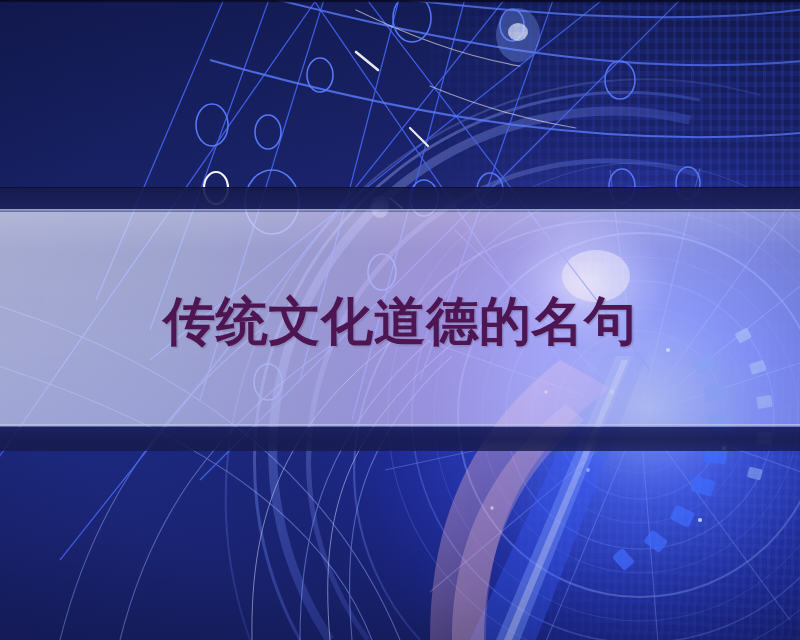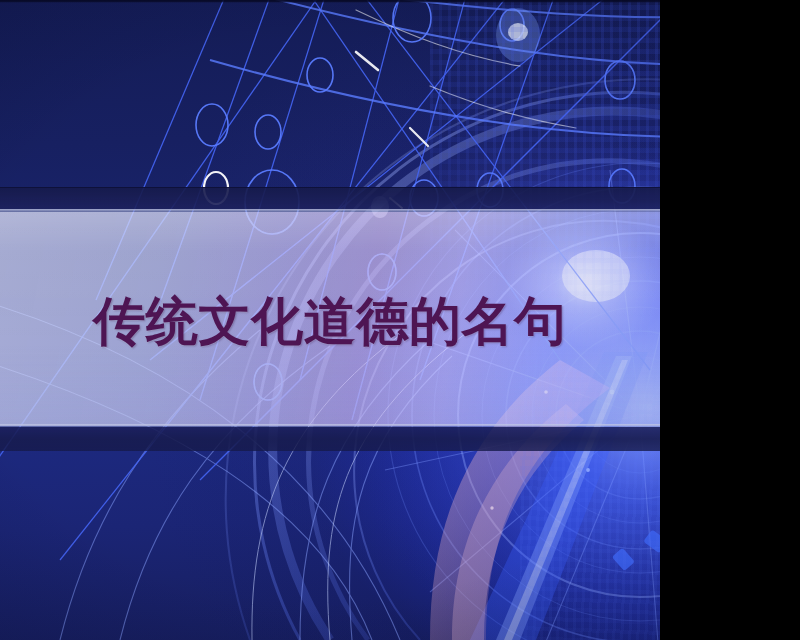--- a/index.html
+++ b/index.html
@@ -8,21 +8,21 @@
     padding: 0;
     background: #000;
   }
   body {
     font-family: "Liberation Sans", "DejaVu Sans", sans-serif;
   }
 
   
   #banner {
     position: relative;
-    width: 660px;
+    width: 800px;
     height: 640px;
     overflow: hidden;
     background: #fdba74;
     user-select: none;
   }
 
   .layer {
     position: absolute;
     inset: 0;
     pointer-events: none;

